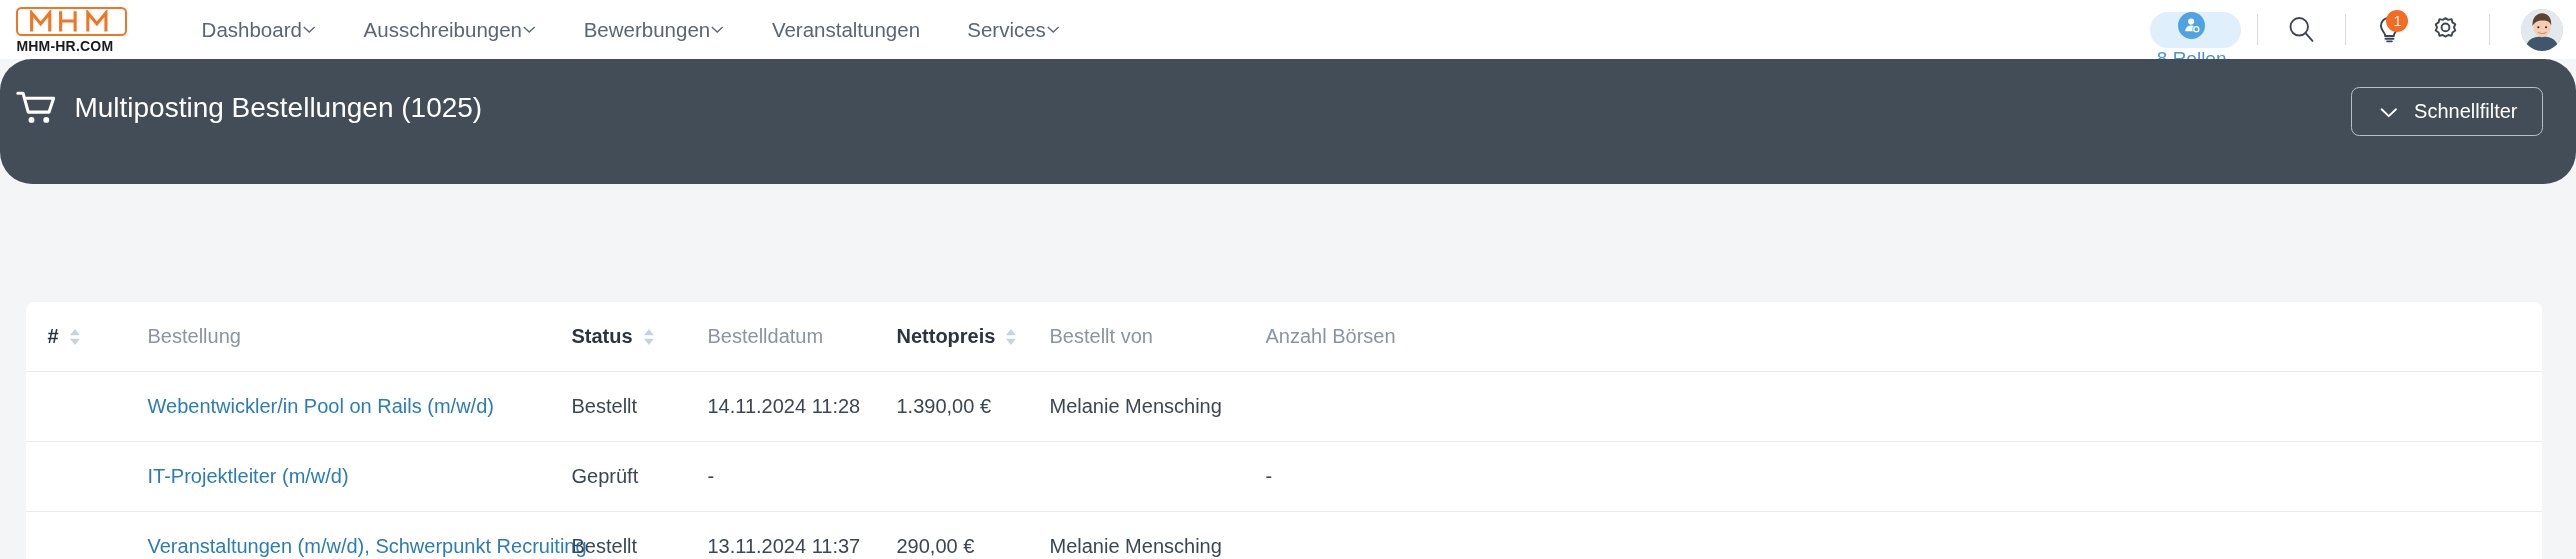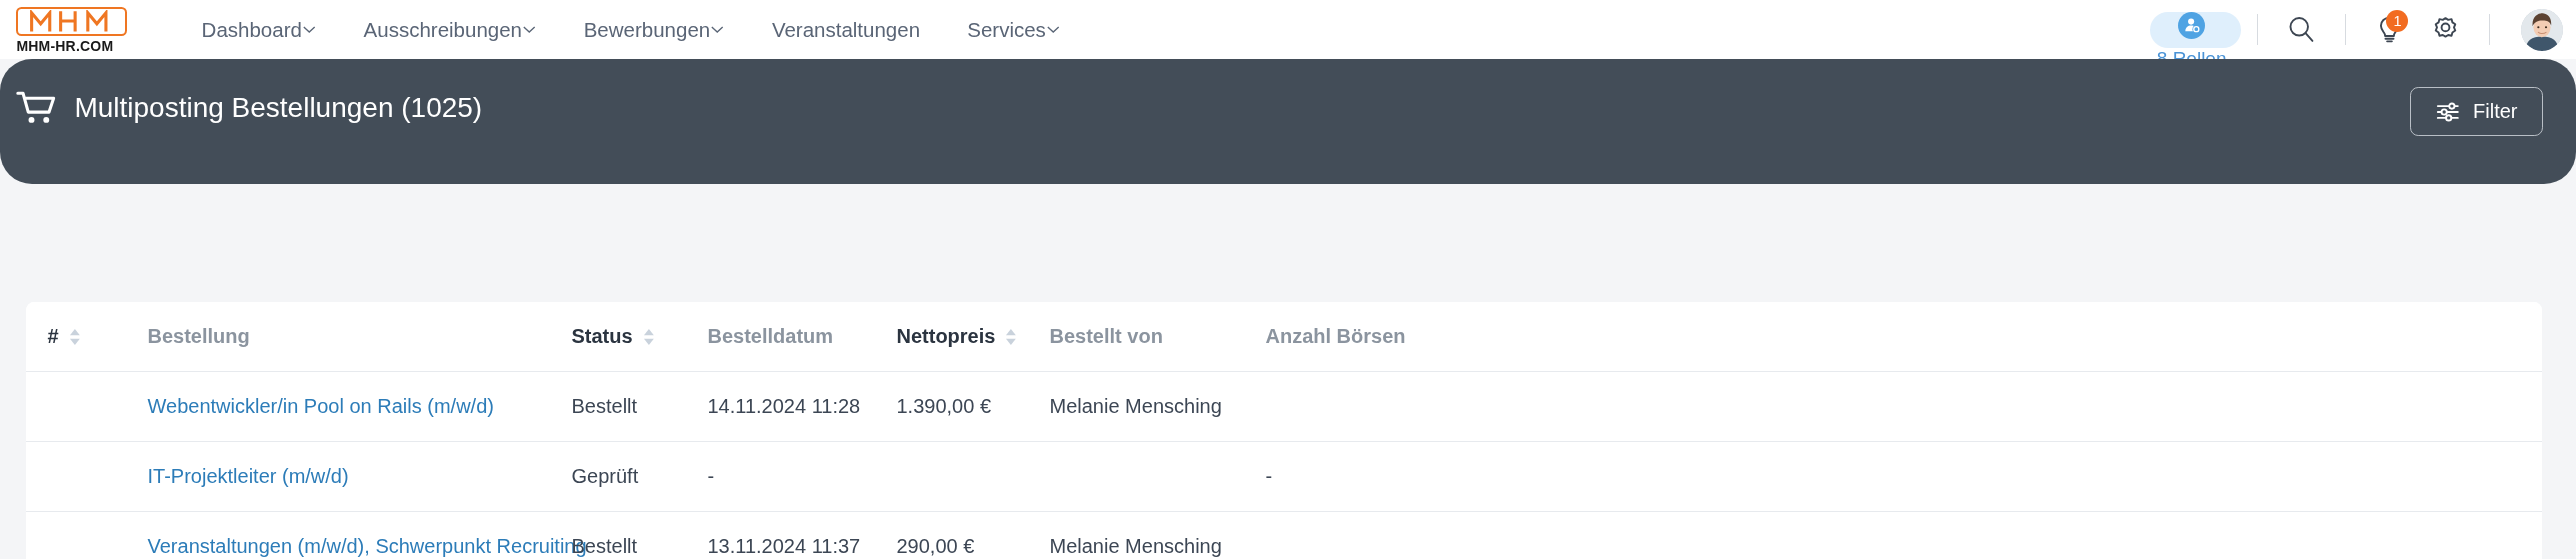--- a/index.html
+++ b/index.html
@@ -209,21 +209,21 @@
     box-sizing: border-box;
   }
   table.grid {
     width: 100%;
     border-collapse: collapse;
     table-layout: fixed;
   }
   table.grid th {
     text-align: left;
     font-size: 20px;
-    font-weight: bold;
+    font-weight: normal;
     color: #8b949f;
     height: 69px;
     padding: 0;
     vertical-align: middle;
     border-bottom: 1.8px solid #e7eaee;
     background: #fff;
   }
   table.grid th.sortable { color: #2b3440; font-weight: bold; }
   table.grid th .hcell {
     display: flex;
@@ -380,34 +380,27 @@
   <div class="title-left">
     <svg class="cart-icon" viewBox="0 0 44 40" aria-hidden="true">
       <path d="M1.8 3.6 L7.6 3.6 L13.4 24.6 L36.4 24.6 L41.6 9.2 L10 9.2" fill="none" stroke="#ffffff" stroke-width="3.4" stroke-linecap="round" stroke-linejoin="round"></path>
       <circle cx="17" cy="33.2" r="3.3" fill="#ffffff"></circle>
       <circle cx="33.4" cy="33.2" r="3.3" fill="#ffffff"></circle>
     </svg>
     <span class="page-title">Multiposting Bestellungen (1025)</span>
   </div>
 
   <div class="title-right">
+
     <button class="tbtn">
-      <svg width="23.6" height="22" viewBox="0 0 26 24" aria-hidden="true">
-        <g stroke="#ffffff" stroke-width="2.1" stroke-linecap="round">
-          <path d="M2 5.5 L24 5.5"></path>
-          <path d="M2 12 L24 12"></path>
-          <path d="M2 18.5 L24 18.5"></path>
-        </g>
-        <circle cx="17.5" cy="5.5" r="2.9" fill="#434d58" stroke="#ffffff" stroke-width="2.1"></circle>
-        <circle cx="9" cy="12" r="2.9" fill="#434d58" stroke="#ffffff" stroke-width="2.1"></circle>
-        <circle cx="14" cy="18.5" r="2.9" fill="#434d58" stroke="#ffffff" stroke-width="2.1"></circle>
+      <svg width="23.6" height="18" viewBox="0 0 26 20" aria-hidden="true">
+        <path d="M5 7 L13 14.6 L21 7" fill="none" stroke="#ffffff" stroke-width="2.1" stroke-linecap="round" stroke-linejoin="round"></path>
       </svg>
-      <span>Filter</span>
+      <span>Schnellfilter</span>
     </button>
-
   </div>
 </div>
 
 <div class="table-card">
   <table class="grid">
     <colgroup>
       <col class="col-num">
         <col class="col-best">
         <col class="col-stat">
         <col class="col-date">

